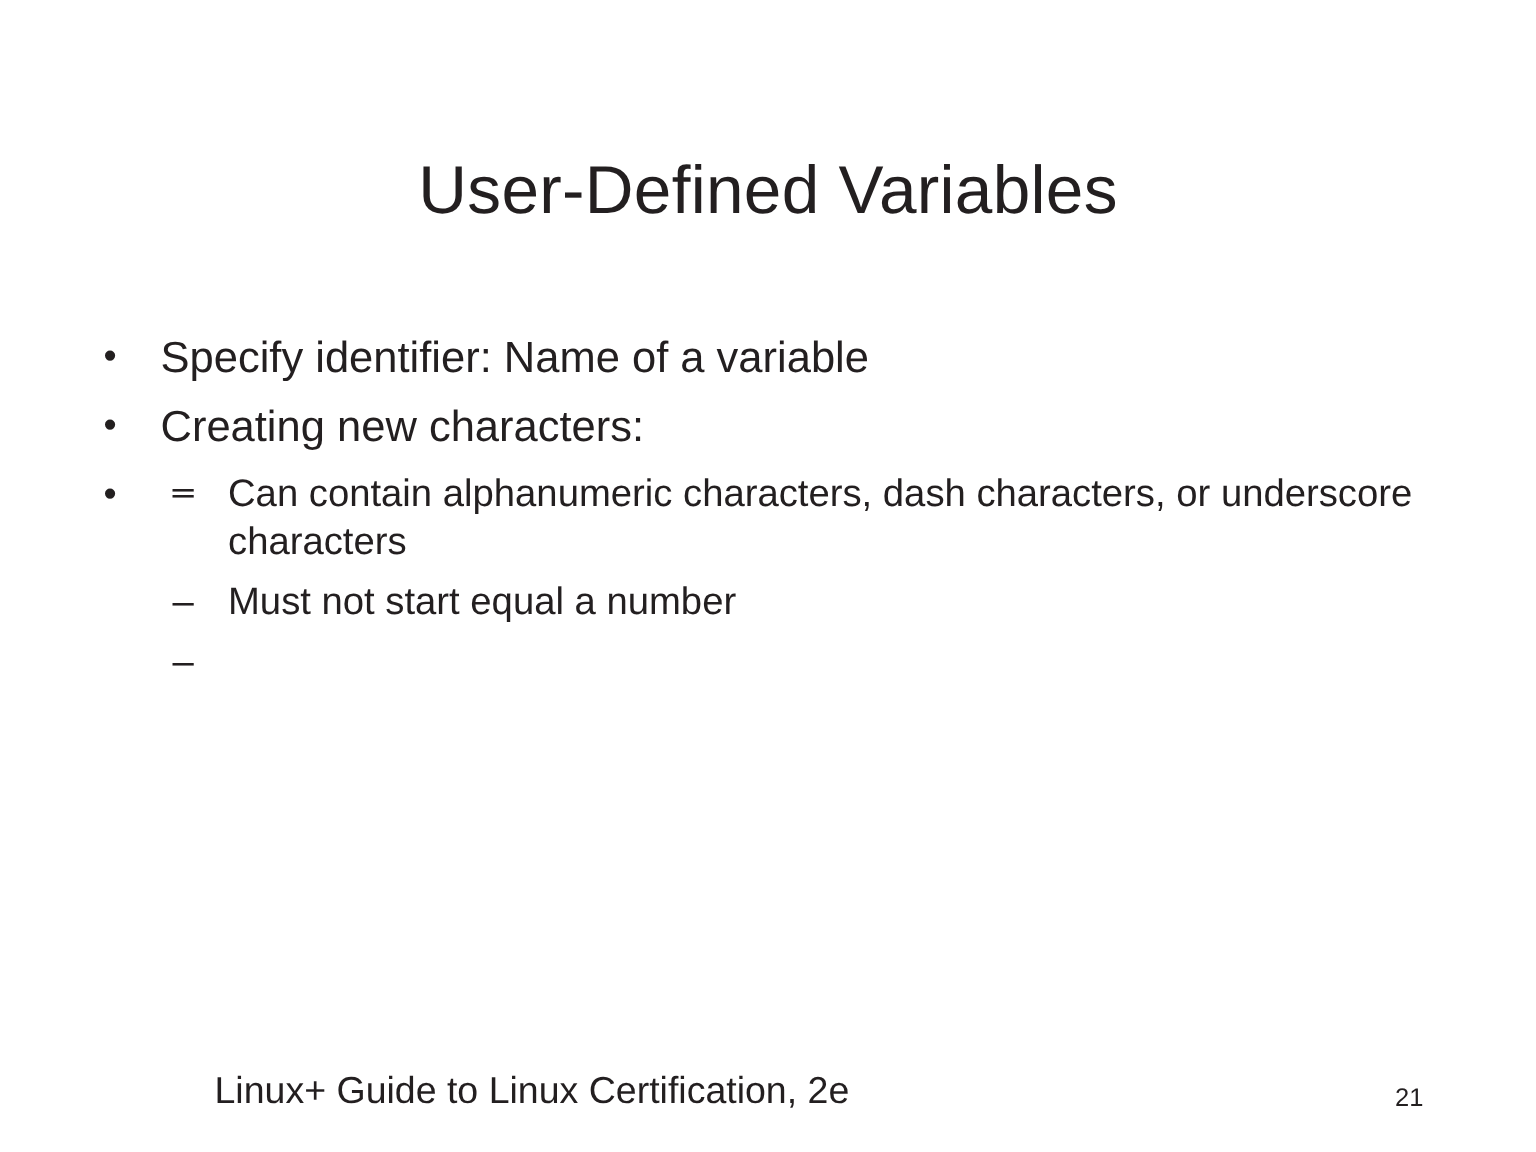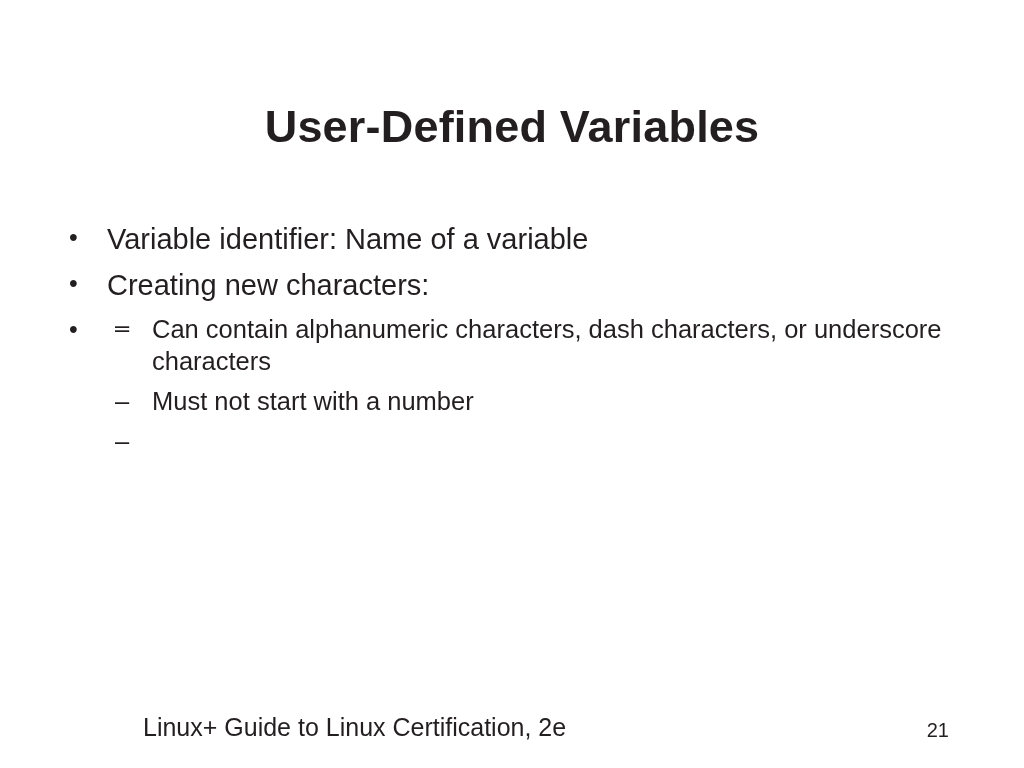--- a/index.html
+++ b/index.html
@@ -20,21 +20,21 @@
     height: 768px;
     box-sizing: border-box;
   }
   .slide-title {
     position: absolute;
     top: 72px;
     left: 0;
     width: 1024px;
     text-align: center;
     font-size: 45px;
-    font-weight: bold;
+    font-weight: normal;
     letter-spacing: 0.2px;
     color: #231f20;
     line-height: 1.1;
   }
   .body-content {
     position: absolute;
     top: 222px;
     left: 62px;
     width: 910px;
   }
@@ -92,37 +92,37 @@
     position: absolute;
     left: 143px;
     bottom: 0;
     font-size: 25px;
     color: #231f20;
   }
   .page-number {
     position: absolute;
     right: 75px;
     bottom: 0;
-    font-size: 20px;
+    font-size: 17px;
     color: #231f20;
   }
 </style>
 </head>
 <body>
 
 <div class="slide">
 
   <h1 class="slide-title">User-Defined Variables</h1>
 
   <div class="body-content">
     <ul class="level1">
 
       <li class="b1">
         <span class="bullet">•</span>
-        <span>Variable identifier: Name of a variable</span>
+        <span>Specify identifier: Name of a variable</span>
       </li>
 
       <li class="b1">
         <span class="bullet">•</span>
         <span>Creating new characters:</span>
         <ul class="level2 b1-sub">
           <li class="b2">
             <span class="dash">–</span>
           </li>
         </ul>
@@ -130,21 +130,21 @@
 
       <li class="b1">
         <span class="bullet">•</span>
         <ul class="level2 b1-sub">
           <li class="b2">
             <span class="dash">–</span>
             <span>Can contain alphanumeric characters, dash characters, or underscore characters</span>
           </li>
           <li class="b2">
             <span class="dash">–</span>
-            <span>Must not start with a number</span>
+            <span>Must not start equal a number</span>
           </li>
           <li class="b2">
             <span class="dash">–</span>
           </li>
         </ul>
       </li>
 
     </ul>
   </div>
 

